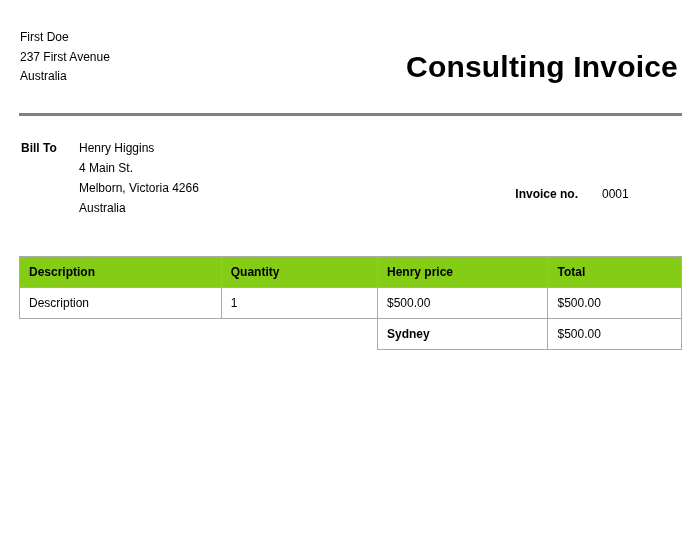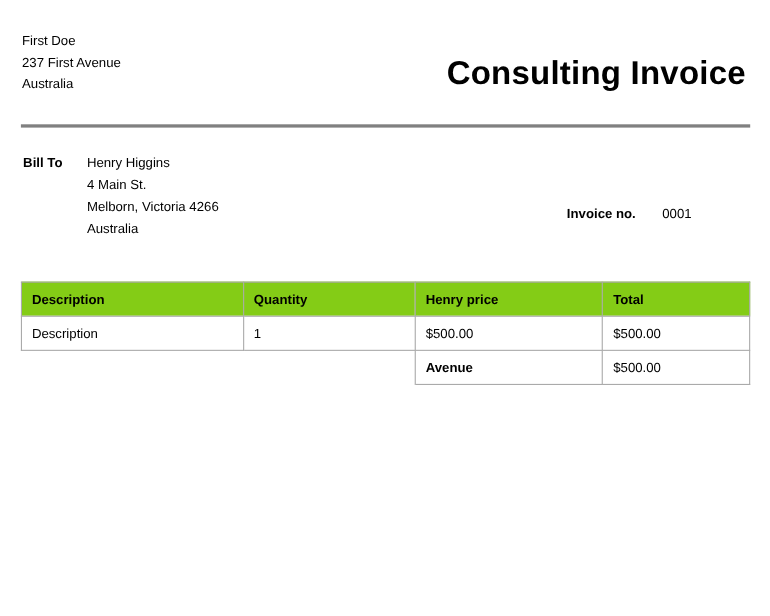--- a/index.html
+++ b/index.html
@@ -184,20 +184,20 @@
       <tbody>
         <tr>
           <td>Description</td>
           <td>1</td>
           <td>$500.00</td>
           <td>$500.00</td>
         </tr>
         <tr>
           <td class="cell-blank first"></td>
           <td class="cell-blank"></td>
-          <td class="total-label">Avenue</td>
+          <td class="total-label">Sydney</td>
           <td>$500.00</td>
         </tr>
       </tbody>
     </table>
   </div>
 
 </div>
 
 </body></html>

